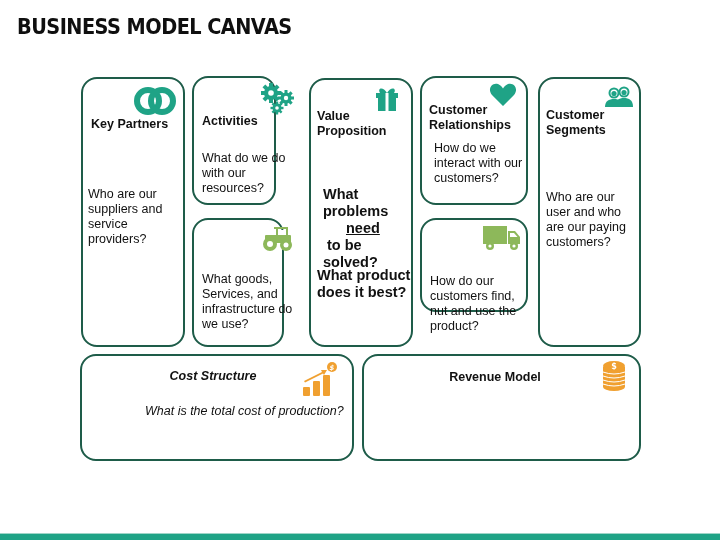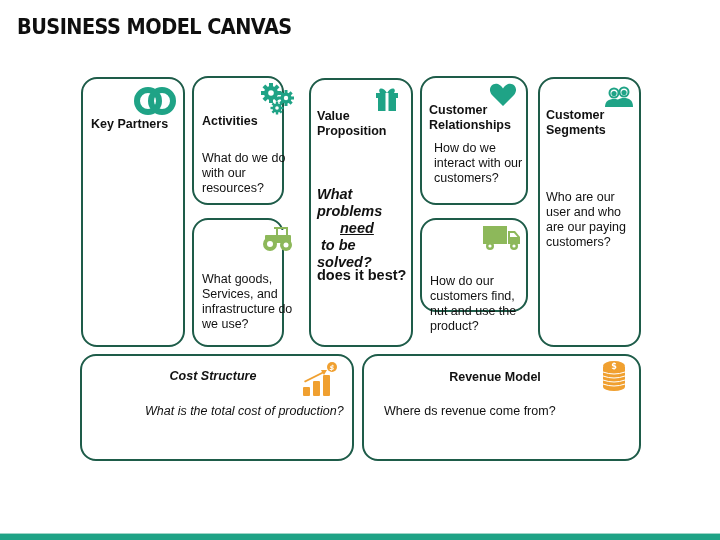--- a/index.html
+++ b/index.html
@@ -35,23 +35,24 @@
 <body>
 
 <div class="title">BUSINESS MODEL CANVAS</div>
 
 <div class="box" style="left:81px; top:77px; width:104px; height:270px;">
   <svg class="icon" style="left:50px; top:6px;" width="44" height="32" viewBox="0 0 44 32">
     <circle cx="15" cy="16" r="11" fill="none" stroke="#1fa386" stroke-width="6"></circle>
     <circle cx="29" cy="16" r="11" fill="none" stroke="#1fa386" stroke-width="6"></circle>
   </svg>
   <div class="head" style="left:8px; top:38px;">Key Partners</div>
-</div>
-
-<div class="box" style="left:192px; top:76px; width:92px; height:129px;">
+  <div class="body" style="left:5px; top:108px; width:90px;">Who are our suppliers and service providers?</div>
+</div>
+
+<div class="box" style="left:192px; top:76px; width:84px; height:129px;">
   <svg class="icon" style="left:66px; top:4px;" width="36" height="34" viewBox="0 0 36 34">
     <g fill="#1fa386">
       <circle cx="11" cy="11" r="7"></circle>
       <rect x="9" y="1" width="4" height="20"></rect>
       <rect x="1" y="9" width="20" height="4"></rect>
       <rect x="9" y="1" width="4" height="20" transform="rotate(45 11 11)"></rect>
       <rect x="9" y="1" width="4" height="20" transform="rotate(-45 11 11)"></rect>
       <circle cx="26" cy="16" r="5.5"></circle>
       <rect x="24.5" y="8" width="3" height="16"></rect>
       <rect x="18" y="14.5" width="16" height="3"></rect>
@@ -95,27 +96,28 @@
       <rect x="3" y="12" width="18" height="13"></rect>
       <path d="M12 7 C8 0, 2 2, 5 7 Z"></path>
       <path d="M12 7 C16 0, 22 2, 19 7 Z"></path>
     </g>
     <rect x="10.5" y="7" width="3" height="18" fill="#fff"></rect>
   </svg>
   <div class="head" style="left:6px; top:29px;">
     <div>Value</div>
     <div>Proposition</div>
   </div>
-  <div class="big" style="left:6px; top:106px;font-style:italic;">
+  <div class="big" style="left:12px; top:106px;">
     <div>What</div>
     <div>problems</div>
     <div><u>need</u><span style="white-space:pre;"> to be</span></div>
     <div>solved?</div>
   </div>
   <div class="big" style="left:6px; top:187px;">
+    <div>What product</div>
     <div>does it best?</div>
   </div>
 </div>
 
 <div class="box" style="left:420px; top:76px; width:108px; height:129px;">
   <svg class="icon" style="left:67px; top:5px;" width="28" height="24" viewBox="0 0 28 24">
     <path d="M14 23 L3 12 C-2 6, 3 -1, 9 1 C11.5 2, 13 4, 14 5.5 C15 4, 16.5 2, 19 1 C25 -1, 30 6, 25 12 Z" fill="#1fa386"></path>
   </svg>
   <div class="head" style="left:7px; top:25px;">
     <div>Customer</div>
@@ -183,17 +185,16 @@
       <ellipse cx="12" cy="6" rx="11" ry="5"></ellipse>
     </g>
     <g stroke="#fff" stroke-width="1" fill="none">
       <path d="M1 12 Q12 16 23 12"></path>
       <path d="M1 16 Q12 20 23 16"></path>
       <path d="M1 20 Q12 24 23 20"></path>
       <path d="M1 24 Q12 28 23 24"></path>
     </g>
     <text x="12" y="9" font-size="8" font-weight="bold" text-anchor="middle" fill="#fff" font-family="DejaVu Sans, sans-serif">$</text>
   </svg>
-  <div class="body" style="left:20px; top:48px;">Where ds revenue come from?</div>
 </div>
 
 <div class="bottom-line"></div>
 <div class="bottom-bar"></div>
 
 </body></html>

